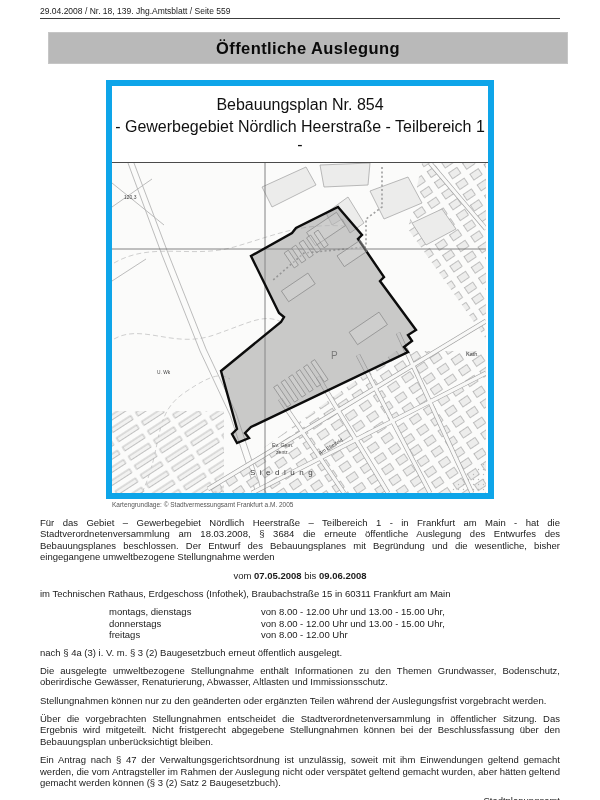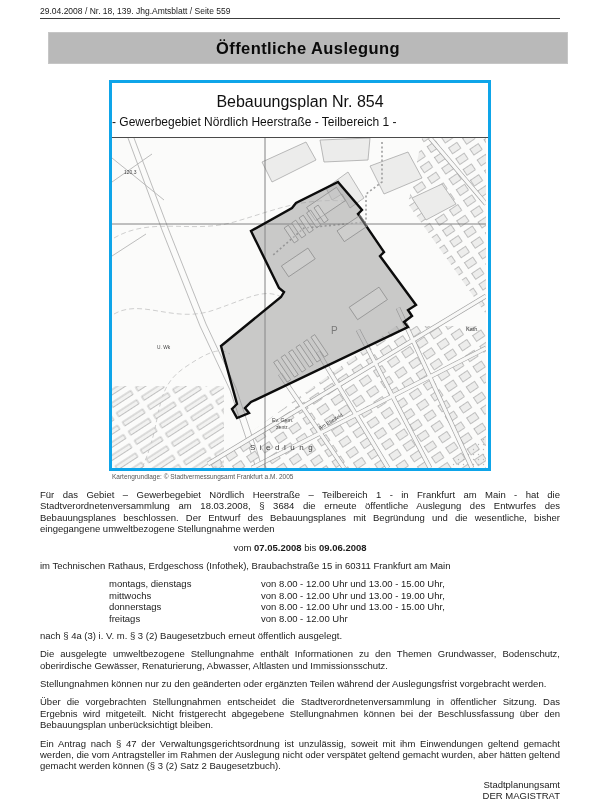--- a/index.html
+++ b/index.html
@@ -9,23 +9,23 @@
   
   .hdr{display:flex;justify-content:flex-start;padding:6px 40px 0 40px;font-size:8.5px;color:#222;}
   .hdr-rule{margin:2px 40px 0 40px;height:1px;background:#3c3c3c;}
 
   
   .banner{margin:13px 32px 0 48px;height:30px;background:#b9b9b9;border:1px solid #c6c6c6;
           display:flex;align-items:center;justify-content:center;
           font-size:16.5px;font-weight:bold;color:#0a0a0a;letter-spacing:.4px;}
 
   
-  .planbox{margin:16px auto 0 auto;width:376px;border:3px solid #0ea5e9;background:#fff;}
+  .planbox{margin:16px auto 0 auto;width:376px;border:6px solid #0ea5e9;background:#fff;}
   .plan-title{margin-top:10px;text-align:center;font-size:16px;color:#111;}
-  .plan-subtitle{margin:4px 0 8px 0;font-size:12px;color:#111;}
+  .plan-subtitle{margin:4px 0 8px 0;text-align:center;font-size:16px;color:#111;}
   .map-wrap{border-top:1px solid #4a4a4a;}
   .map-wrap svg{display:block;}
   .map-caption{margin:2px 0 0 112px;font-size:6.5px;color:#555;}
 
   
   .doc{margin:9px 40px 0 40px;font-size:9.5px;line-height:1.2;text-align:justify;}
   .doc p{margin:0 0 7px 0;}
   .dateline{text-align:center;margin:0 0 7px 0;}
   .dateline b{font-weight:bold;}
   .loc{text-align:left;margin:0 0 5px 0;}
@@ -171,24 +171,20 @@
     <p class="dateline"><span>vom</span> <b>07.05.2008</b> <span>bis</span> <b>09.06.2008</b></p>
 
     <p class="loc">im Technischen Rathaus, Erdgeschoss (Infothek), Braubachstraße 15 in 60311 Frankfurt am Main</p>
 
     <div class="sched">
       <div class="sched-row">
         <span class="sched-days">montags, dienstags</span>
         <span class="sched-hours">von 8.00 - 12.00 Uhr und 13.00 - 15.00 Uhr,</span>
       </div>
       <div class="sched-row">
-        <span class="sched-days">mittwochs</span>
-        <span class="sched-hours">von 8.00 - 12.00 Uhr und 13.00 - 19.00 Uhr,</span>
-      </div>
-      <div class="sched-row">
         <span class="sched-days">donnerstags</span>
         <span class="sched-hours">von 8.00 - 12.00 Uhr und 13.00 - 15.00 Uhr,</span>
       </div>
       <div class="sched-row">
         <span class="sched-days">freitags</span>
         <span class="sched-hours">von 8.00 - 12.00 Uhr</span>
       </div>
     </div>
 
     <p>nach § 4a (3) i. V. m. § 3 (2) Baugesetzbuch erneut öffentlich ausgelegt.</p>

